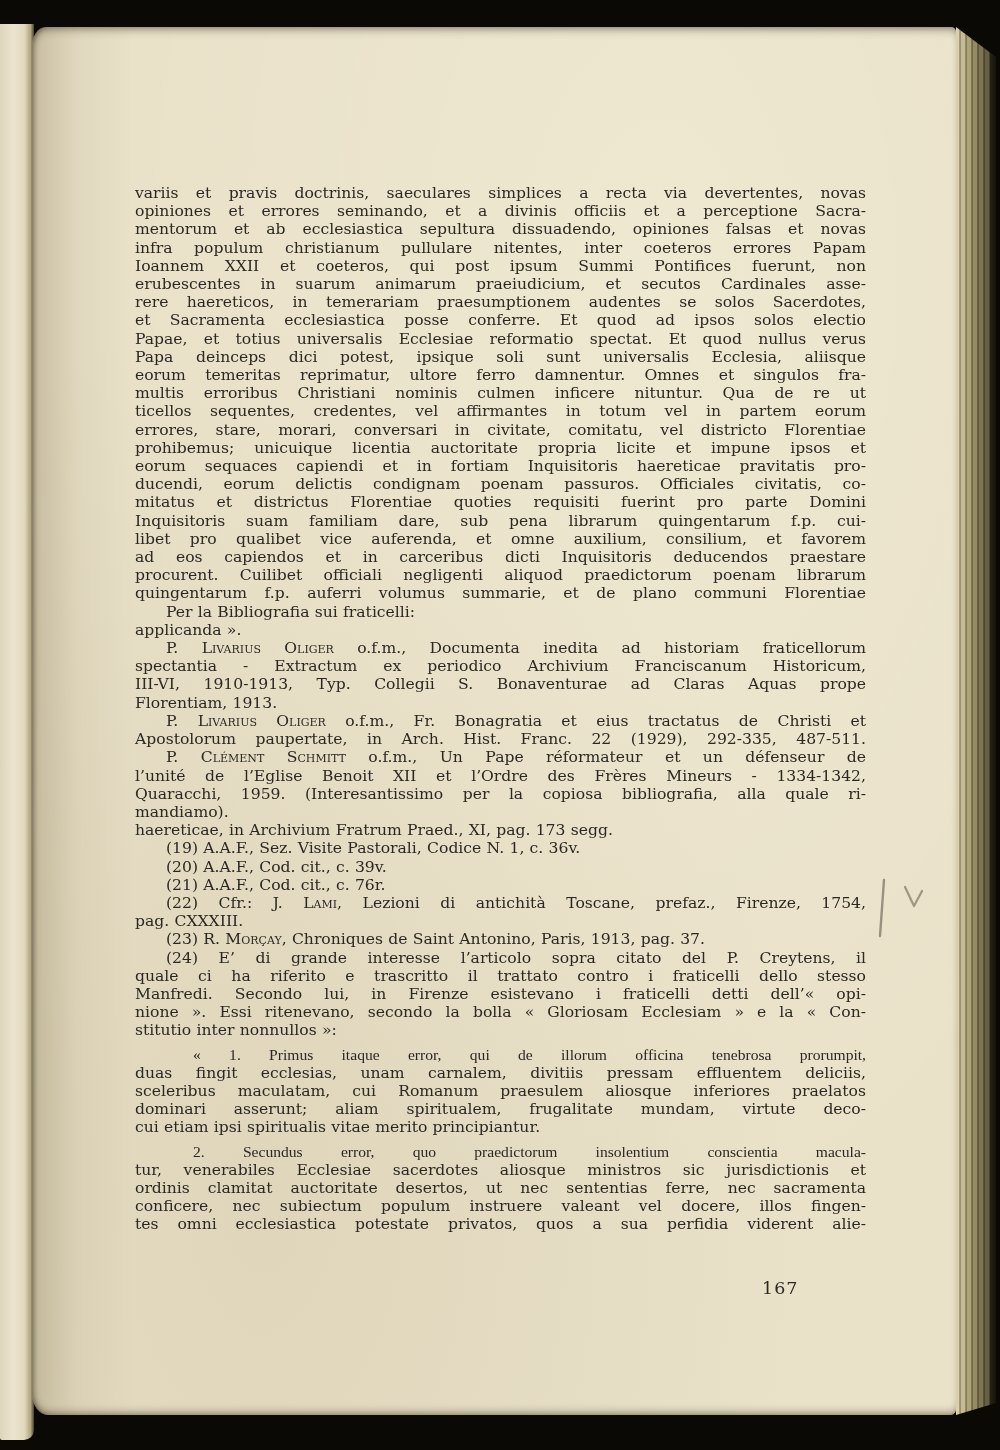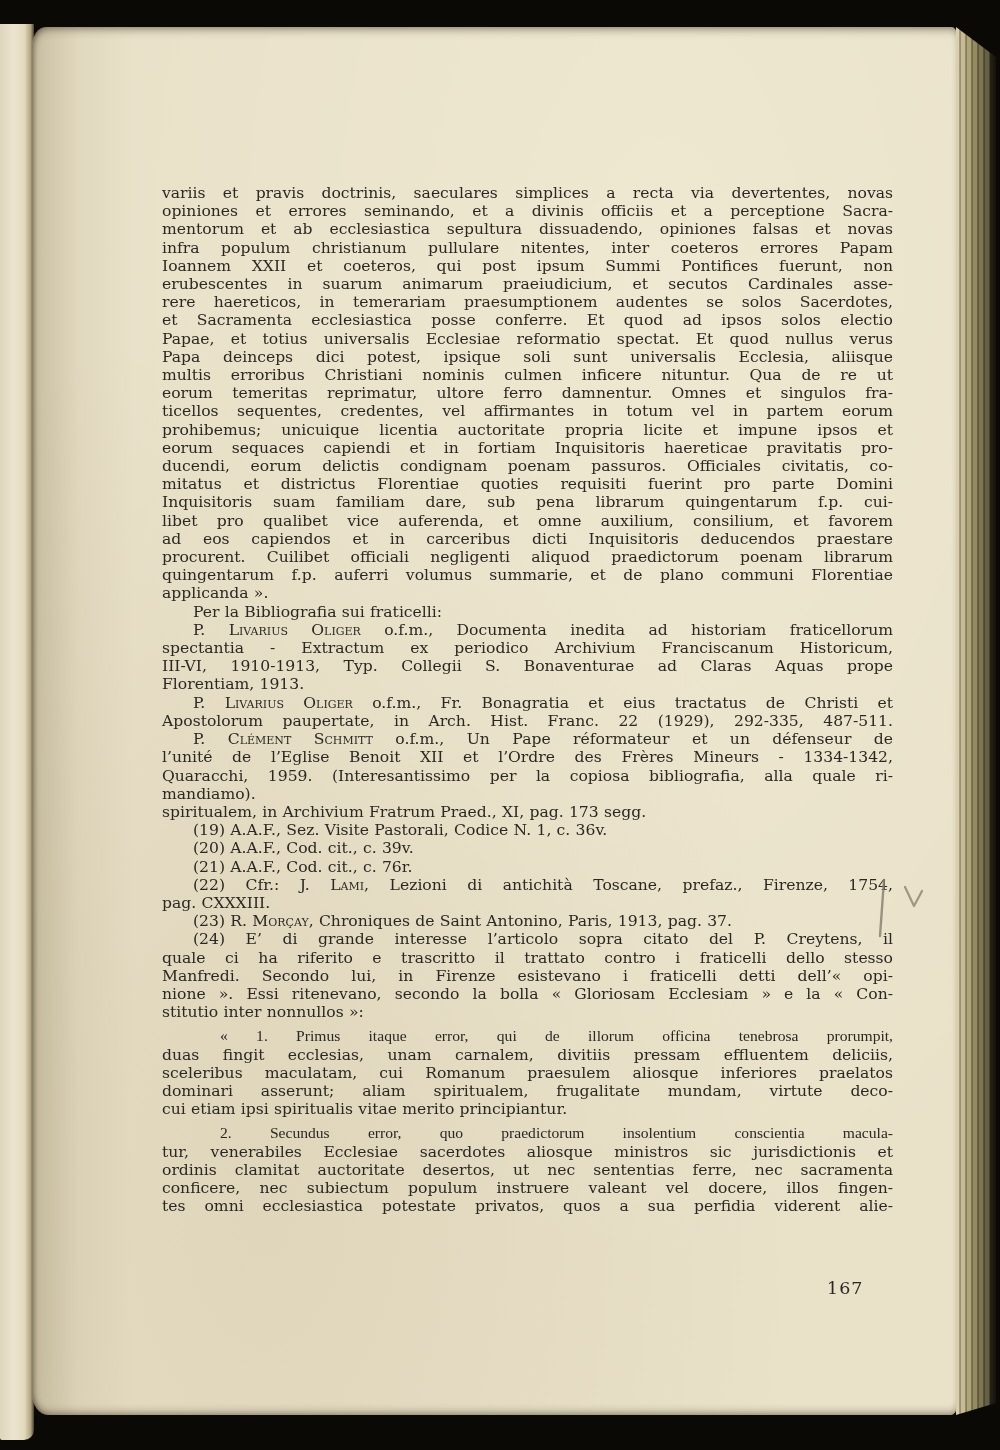--- a/index.html
+++ b/index.html
@@ -34,35 +34,35 @@
     background:linear-gradient(90deg,
       #d9cfab 0px,#d9cfab 3px,#6f6750 4px,#c6bb95 5px,#c6bb95 9px,
       #5e573f 10px,#aea477 11px,#aea477 15px,#4e4833 16px,#958b61 17px,
       #958b61 21px,#3e392a 22px,#7e7552 23px,#7e7552 27px,#332f22 28px,
       #675f43 29px,#675f43 33px,#262319 34px,#141209 40px);
     clip-path:polygon(0 0, 100% 30px, 100% calc(100% - 12px), 0 100%);
   }
   
   .text-block{
     position:absolute;left:103px;top:157px;width:731px;
-    font-size:15.6px;color:#2b2824;margin-left:27px;
+    font-size:15.6px;color:#2b2824;
   }
   .line{
     line-height:18.2px;
     text-align:justify;text-align-last:justify;
     word-spacing:.02em;
   }
   .line.last{text-align-last:left;}
   .line.ind1{text-indent:31px;}
   .line.ind2{text-indent:58px;}
   .line.gap{margin-top:6px;font-family:Liberation Serif, serif;}
   .it{}
   .sc{font-variant:small-caps;}
   .page-number{
-    position:absolute;left:795px;top:1251px;width:70px;
+    position:absolute;left:730px;top:1251px;width:70px;
     font-size:17.5px;color:#2b2824;letter-spacing:1px;
   }
   .pencil-mark{position:absolute;left:810px;top:817px;width:95px;height:110px;}
 </style>
 </head>
 <body>
 
 <div class="facing-page"></div>
 
 <div class="book-page">
@@ -70,45 +70,46 @@
       <div class="line"><span>variis et pravis doctrinis, saeculares simplices a recta via devertentes, novas</span></div>
       <div class="line"><span>opiniones et errores seminando, et a divinis officiis et a perceptione Sacra-</span></div>
       <div class="line"><span>mentorum et ab ecclesiastica sepultura dissuadendo, opiniones falsas et novas</span></div>
       <div class="line"><span>infra populum christianum pullulare nitentes, inter coeteros errores Papam</span></div>
       <div class="line"><span>Ioannem XXII et coeteros, qui post ipsum Summi Pontifices fuerunt, non</span></div>
       <div class="line"><span>erubescentes in suarum animarum praeiudicium, et secutos Cardinales asse-</span></div>
       <div class="line"><span>rere haereticos, in temerariam praesumptionem audentes se solos Sacerdotes,</span></div>
       <div class="line"><span>et Sacramenta ecclesiastica posse conferre. Et quod ad ipsos solos electio</span></div>
       <div class="line"><span>Papae, et totius universalis Ecclesiae reformatio spectat. Et quod nullus verus</span></div>
       <div class="line"><span>Papa deinceps dici potest, ipsique soli sunt universalis Ecclesia, aliisque</span></div>
+      <div class="line"><span>eorum temeritas reprimatur, ultore ferro damnentur. Omnes et singulos fra-</span></div>
       <div class="line"><span>multis erroribus Christiani nominis culmen inficere nituntur. Qua de re ut</span></div>
-      <div class="line"><span>eorum temeritas reprimatur, ultore ferro damnentur. Omnes et singulos fra-</span></div>
       <div class="line"><span>ticellos sequentes, credentes, vel affirmantes in totum vel in partem eorum</span></div>
+      <div class="line"><span>errores, stare, morari, conversari in civitate, comitatu, vel districto Florentiae</span></div>
       <div class="line"><span>prohibemus; unicuique licentia auctoritate propria licite et impune ipsos et</span></div>
       <div class="line"><span>eorum sequaces capiendi et in fortiam Inquisitoris haereticae pravitatis pro-</span></div>
       <div class="line"><span>ducendi, eorum delictis condignam poenam passuros. Officiales civitatis, co-</span></div>
       <div class="line"><span>mitatus et districtus Florentiae quoties requisiti fuerint pro parte Domini</span></div>
       <div class="line"><span>Inquisitoris suam familiam dare, sub pena librarum quingentarum f.p. cui-</span></div>
       <div class="line"><span>libet pro qualibet vice auferenda, et omne auxilium, consilium, et favorem</span></div>
       <div class="line"><span>ad eos capiendos et in carceribus dicti Inquisitoris deducendos praestare</span></div>
       <div class="line"><span>procurent. Cuilibet officiali negligenti aliquod praedictorum poenam librarum</span></div>
       <div class="line"><span>quingentarum f.p. auferri volumus summarie, et de plano communi Florentiae</span></div>
+      <div class="line ind1 last"><span>Per la Bibliografia sui fraticelli:</span></div>
       <div class="line last"><span>applicanda ».</span></div>
-      <div class="line ind1 last"><span>Per la Bibliografia sui fraticelli:</span></div>
       <div class="line ind1"><span>P. </span><span class="sc">Livarius Oliger</span><span> o.f.m., </span><span class="it">Documenta inedita ad historiam fraticellorum</span></div>
       <div class="line"><span class="it">spectantia</span><span> - Extractum ex periodico Archivium Franciscanum Historicum,</span></div>
       <div class="line"><span>III-VI, 1910-1913, Typ. Collegii S. Bonaventurae ad Claras Aquas prope</span></div>
       <div class="line last"><span>Florentiam, 1913.</span></div>
       <div class="line ind1"><span>P. </span><span class="sc">Livarius Oliger</span><span> o.f.m., </span><span class="it">Fr. Bonagratia et eius tractatus de Christi et</span></div>
       <div class="line"><span class="it">Apostolorum paupertate</span><span>, in Arch. Hist. Franc. 22 (1929), 292-335, 487-511.</span></div>
       <div class="line ind1"><span>P. </span><span class="sc">Clément Schmitt</span><span> o.f.m., </span><span class="it">Un Pape réformateur et un défenseur de</span></div>
       <div class="line"><span class="it">l’unité de l’Eglise Benoit XII et l’Ordre des Frères Mineurs</span><span> - 1334-1342,</span></div>
       <div class="line"><span>Quaracchi, 1959. (Interesantissimo per la copiosa bibliografia, alla quale ri-</span></div>
       <div class="line last"><span>mandiamo).</span></div>
-      <div class="line last"><span class="it">spiritualem</span><span>, in Archivium Fratrum Praed., XI, pag. 173 segg.</span></div>
+      <div class="line last"><span class="it">haereticae</span><span>, in Archivium Fratrum Praed., XI, pag. 173 segg.</span></div>
       <div class="line ind1 last"><span>(19) A.A.F., Sez. Visite Pastorali, Codice N. 1, c. 36v.</span></div>
       <div class="line ind1 last"><span>(20) A.A.F., Cod. cit., c. 39v.</span></div>
       <div class="line ind1 last"><span>(21) A.A.F., Cod. cit., c. 76r.</span></div>
       <div class="line ind1"><span>(22) Cfr.: J. </span><span class="sc">Lami</span><span>, </span><span class="it">Lezioni di antichità Toscane</span><span>, prefaz., Firenze, 1754,</span></div>
       <div class="line last"><span>pag. CXXXIII.</span></div>
       <div class="line ind1 last"><span>(23) R. </span><span class="sc">Morçay</span><span>, </span><span class="it">Chroniques de Saint Antonino</span><span>, Paris, 1913, pag. 37.</span></div>
       <div class="line ind1"><span>(24) E’ di grande interesse l’articolo sopra citato del P. Creytens, il</span></div>
       <div class="line"><span>quale ci ha riferito e trascritto il trattato contro i fraticelli dello stesso</span></div>
       <div class="line"><span>Manfredi. Secondo lui, in Firenze esistevano i fraticelli detti dell’« opi-</span></div>
       <div class="line"><span>nione ». Essi ritenevano, secondo la bolla « Gloriosam Ecclesiam » e la « Con-</span></div>

